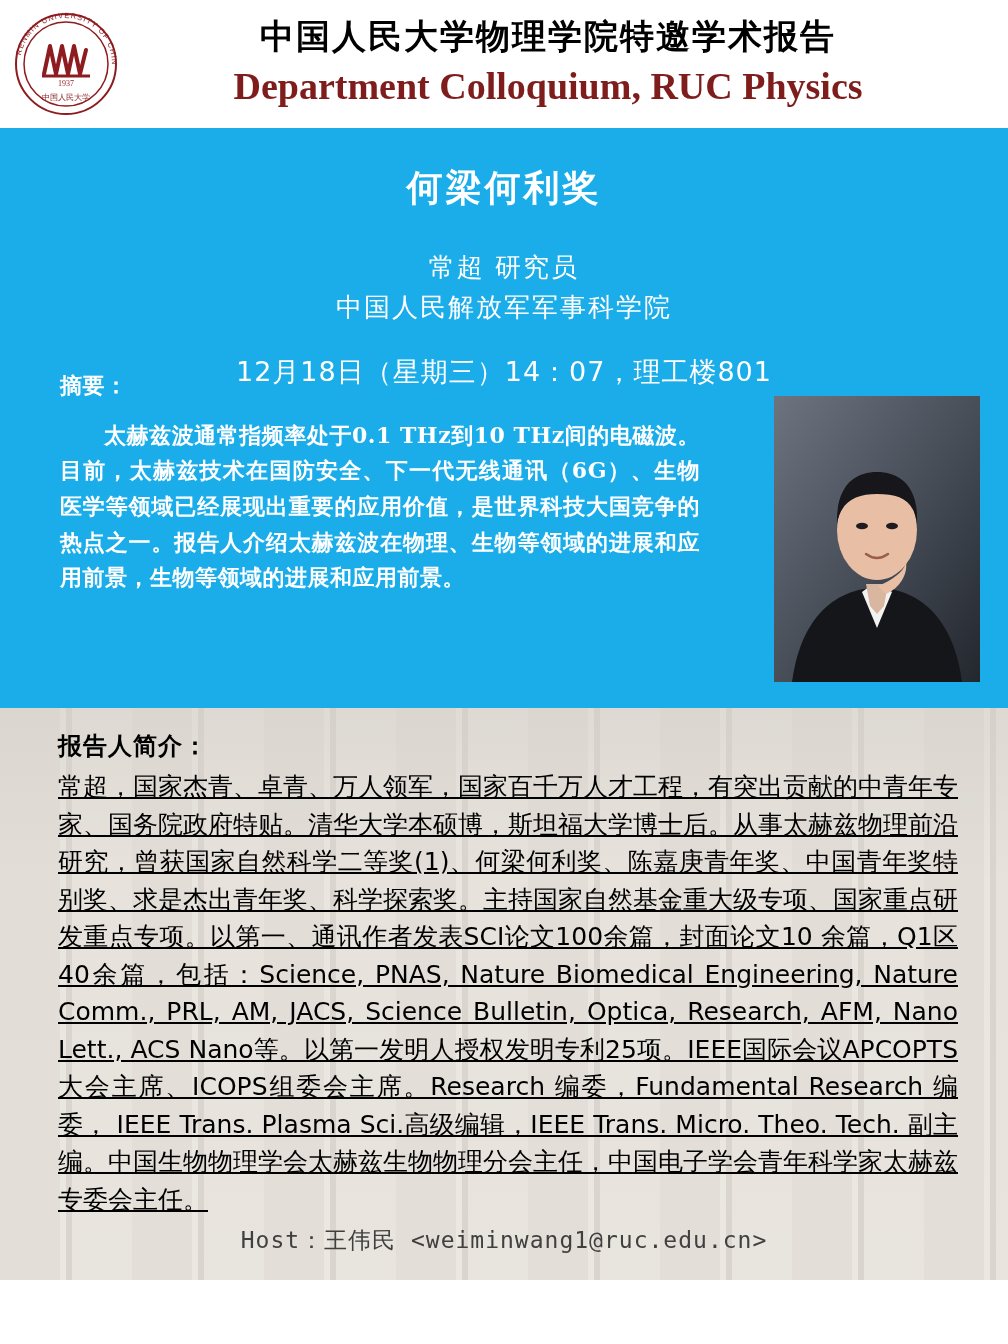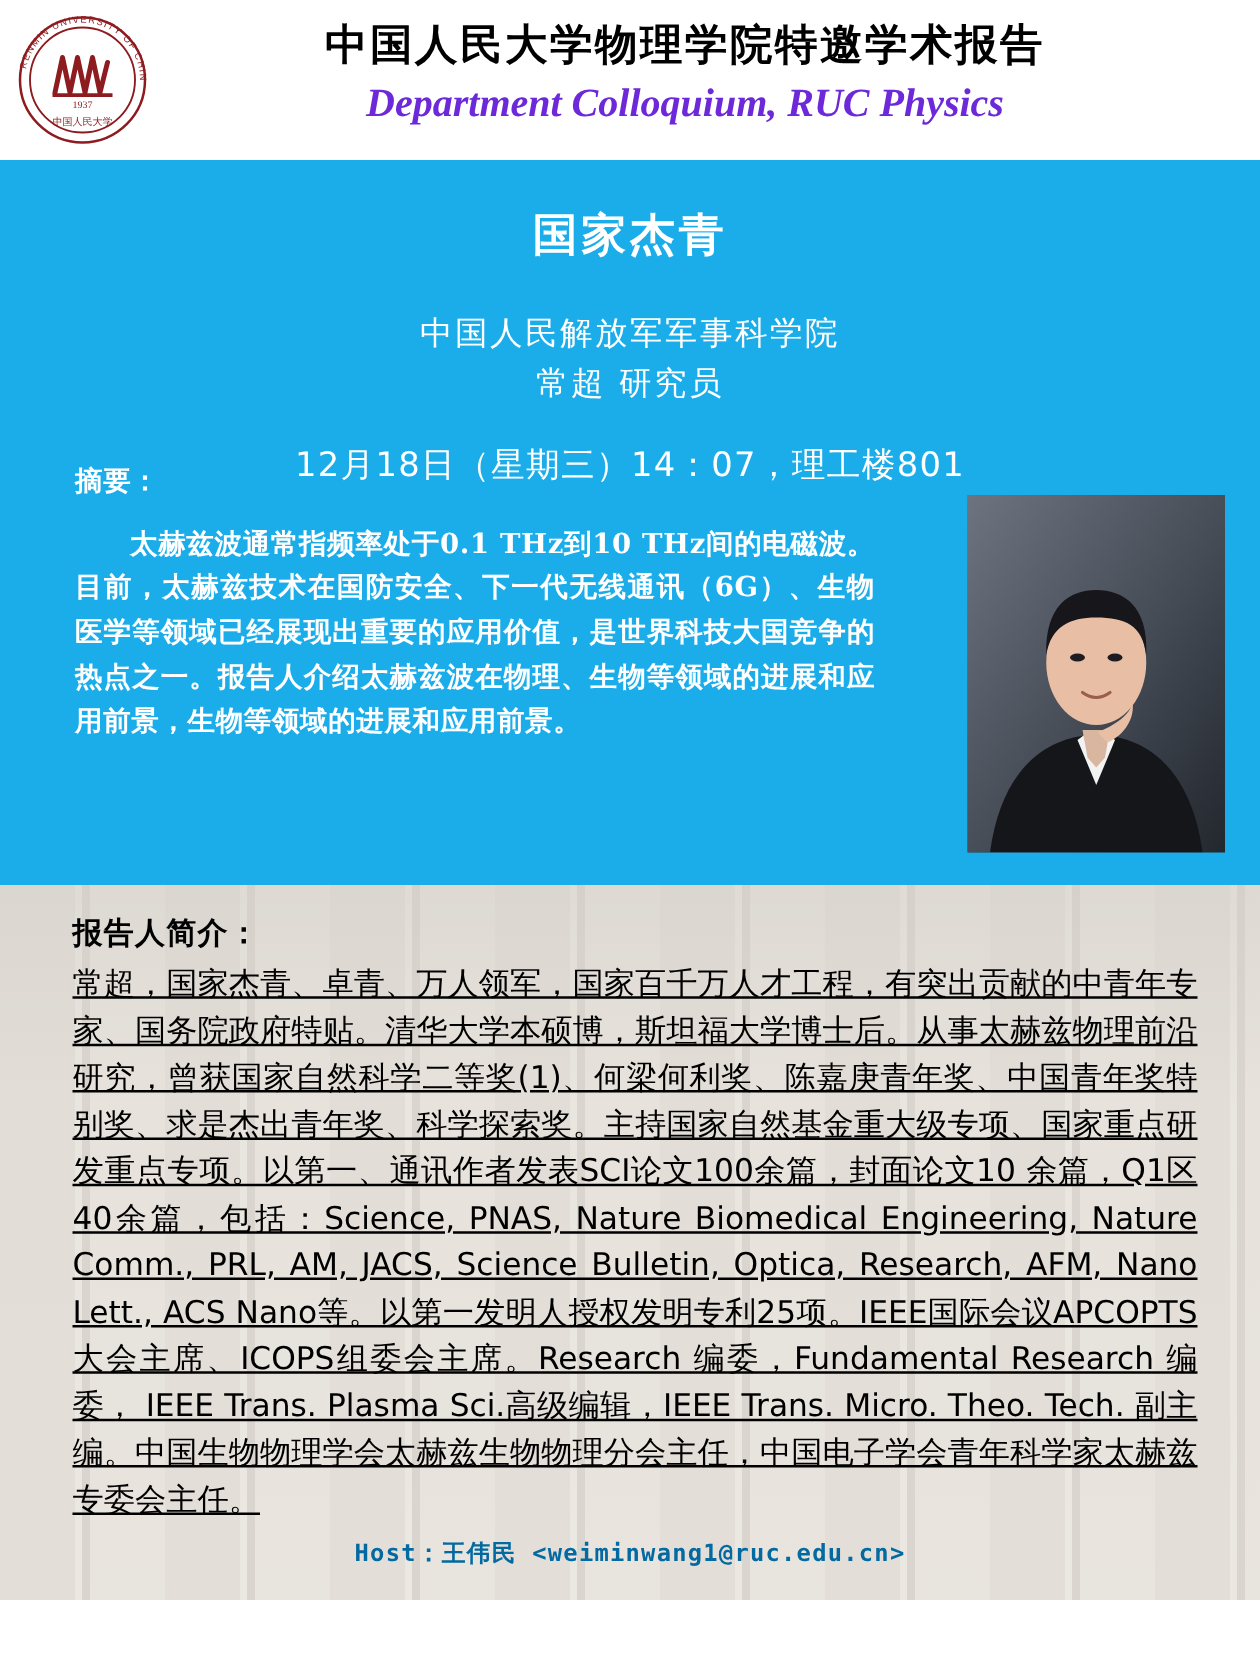--- a/index.html
+++ b/index.html
@@ -49,23 +49,22 @@
     font-family: "DejaVu Serif", "Liberation Serif", serif;
     font-weight: bold;
     font-size: 34px;
     letter-spacing: 2px;
     color: #000000;
     line-height: 1.35;
   }
   .header-en {
     font-family: "Liberation Serif", "DejaVu Serif", serif;
     font-weight: bold;
-    font-style: italic;
-    font-size: 32px;
-    color: #6d28d9;
+    font-size: 38px;
+    color: #7f1d1d;
     line-height: 1.3;
     margin-top: 2px;
   }
 
   
   .blue-band {
     position: relative;
     background: #1badea;
     height: 580px;
     box-sizing: border-box;
@@ -173,23 +172,23 @@
     text-justify: inter-character;
     text-decoration: underline;
   }
   .host {
     position: absolute;
     left: 0;
     right: 0;
     bottom: 24px;
     text-align: center;
     font-family: "DejaVu Sans Mono", "Liberation Mono", monospace;
-    font-weight: bold;
-    font-size: 19px;
-    color: #0369a1;
+    font-weight: normal;
+    font-size: 23px;
+    color: #404040;
     letter-spacing: 1px;
   }
 </style>
 </head>
 <body>
 
 <div class="poster">
 
   <div class="header">
 
@@ -209,25 +208,25 @@
     </div>
 
     <div class="header-titles">
       <div class="header-cn">中国人民大学物理学院特邀学术报告</div>
       <div class="header-en">Department Colloquium, RUC Physics</div>
     </div>
   </div>
 
   <div class="blue-band">
 
-    <div class="talk-title">国家杰青</div>
+    <div class="talk-title">何梁何利奖</div>
 
     <div class="speaker">
+      <div>常超  研究员</div>
       <div>中国人民解放军军事科学院</div>
-      <div>常超  研究员</div>
     </div>
 
     <div class="when-where">12月18日（星期三）14：07，理工楼801</div>
 
     <div class="abstract">
       <div class="abstract-label">摘要：</div>
       <div class="abstract-body">太赫兹波通常指频率处于0.1 THz到10 THz间的电磁波。目前，太赫兹技术在国防安全、下一代无线通讯（6G）、生物医学等领域已经展现出重要的应用价值，是世界科技大国竞争的热点之一。报告人介绍太赫兹波在物理、生物等领域的进展和应用前景，生物等领域的进展和应用前景。</div>
     </div>
 
     <div class="portrait">

